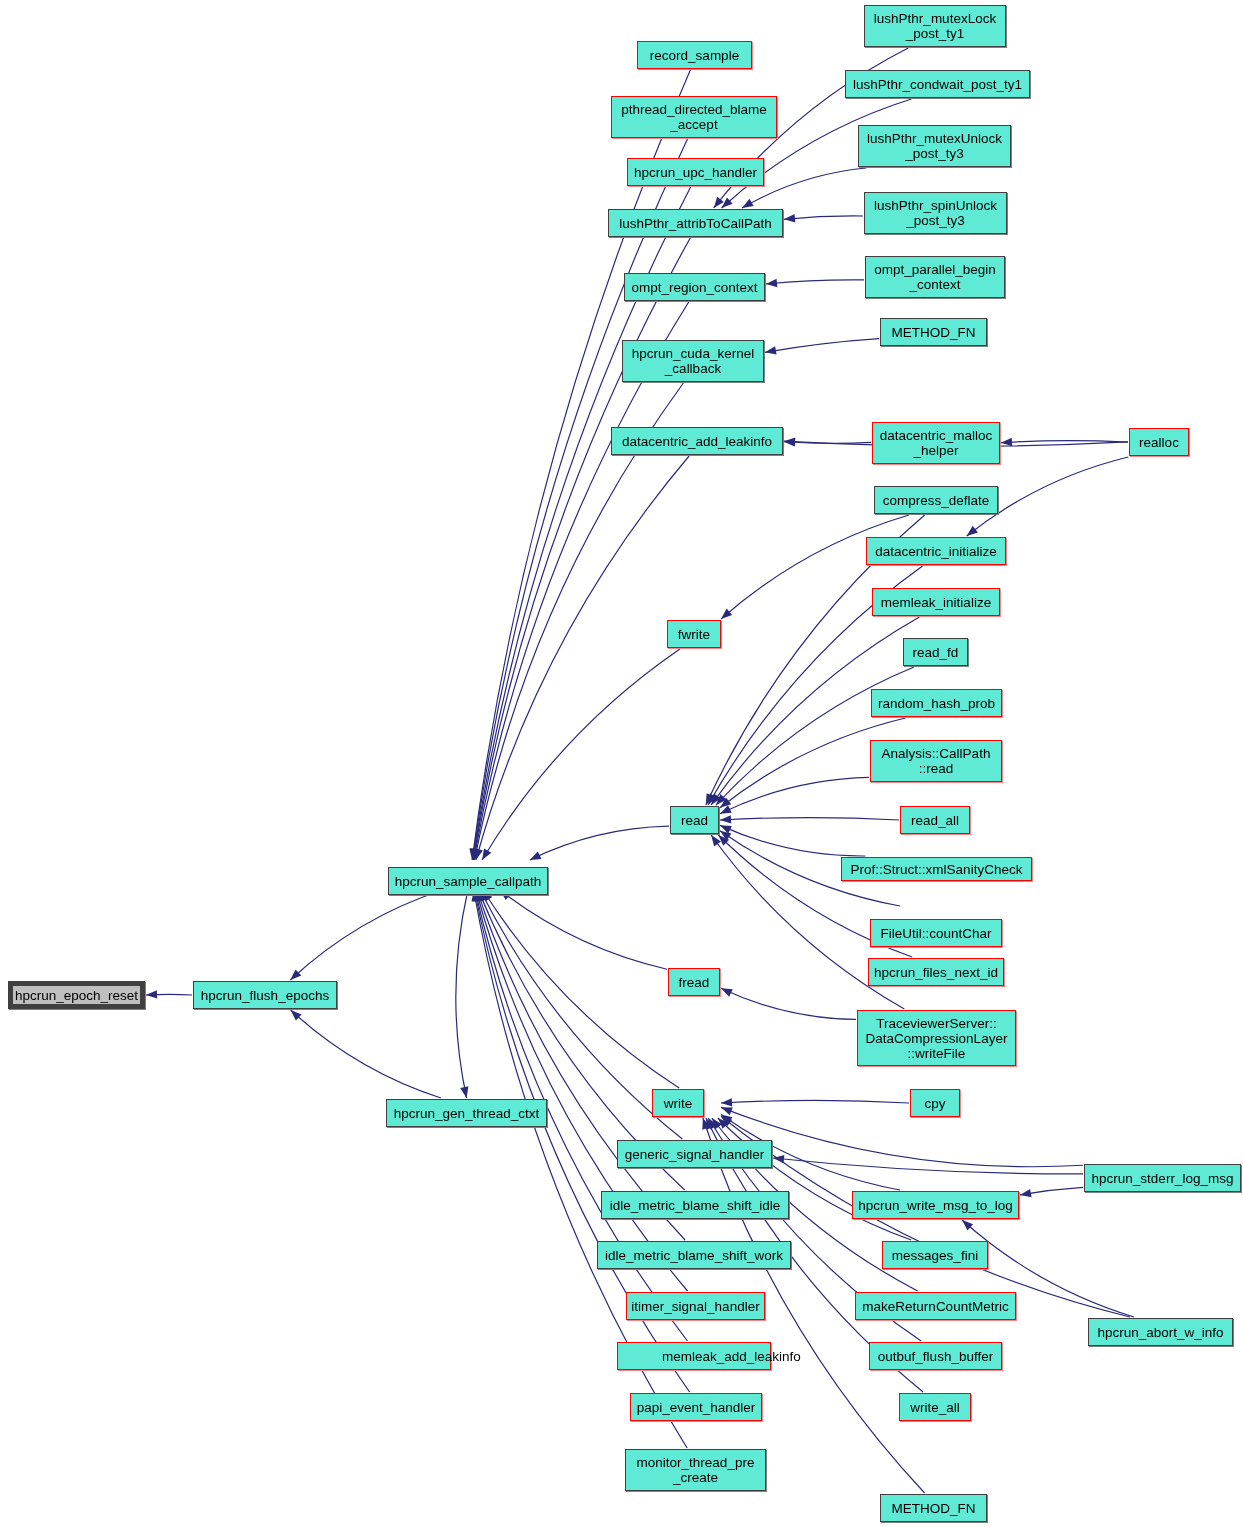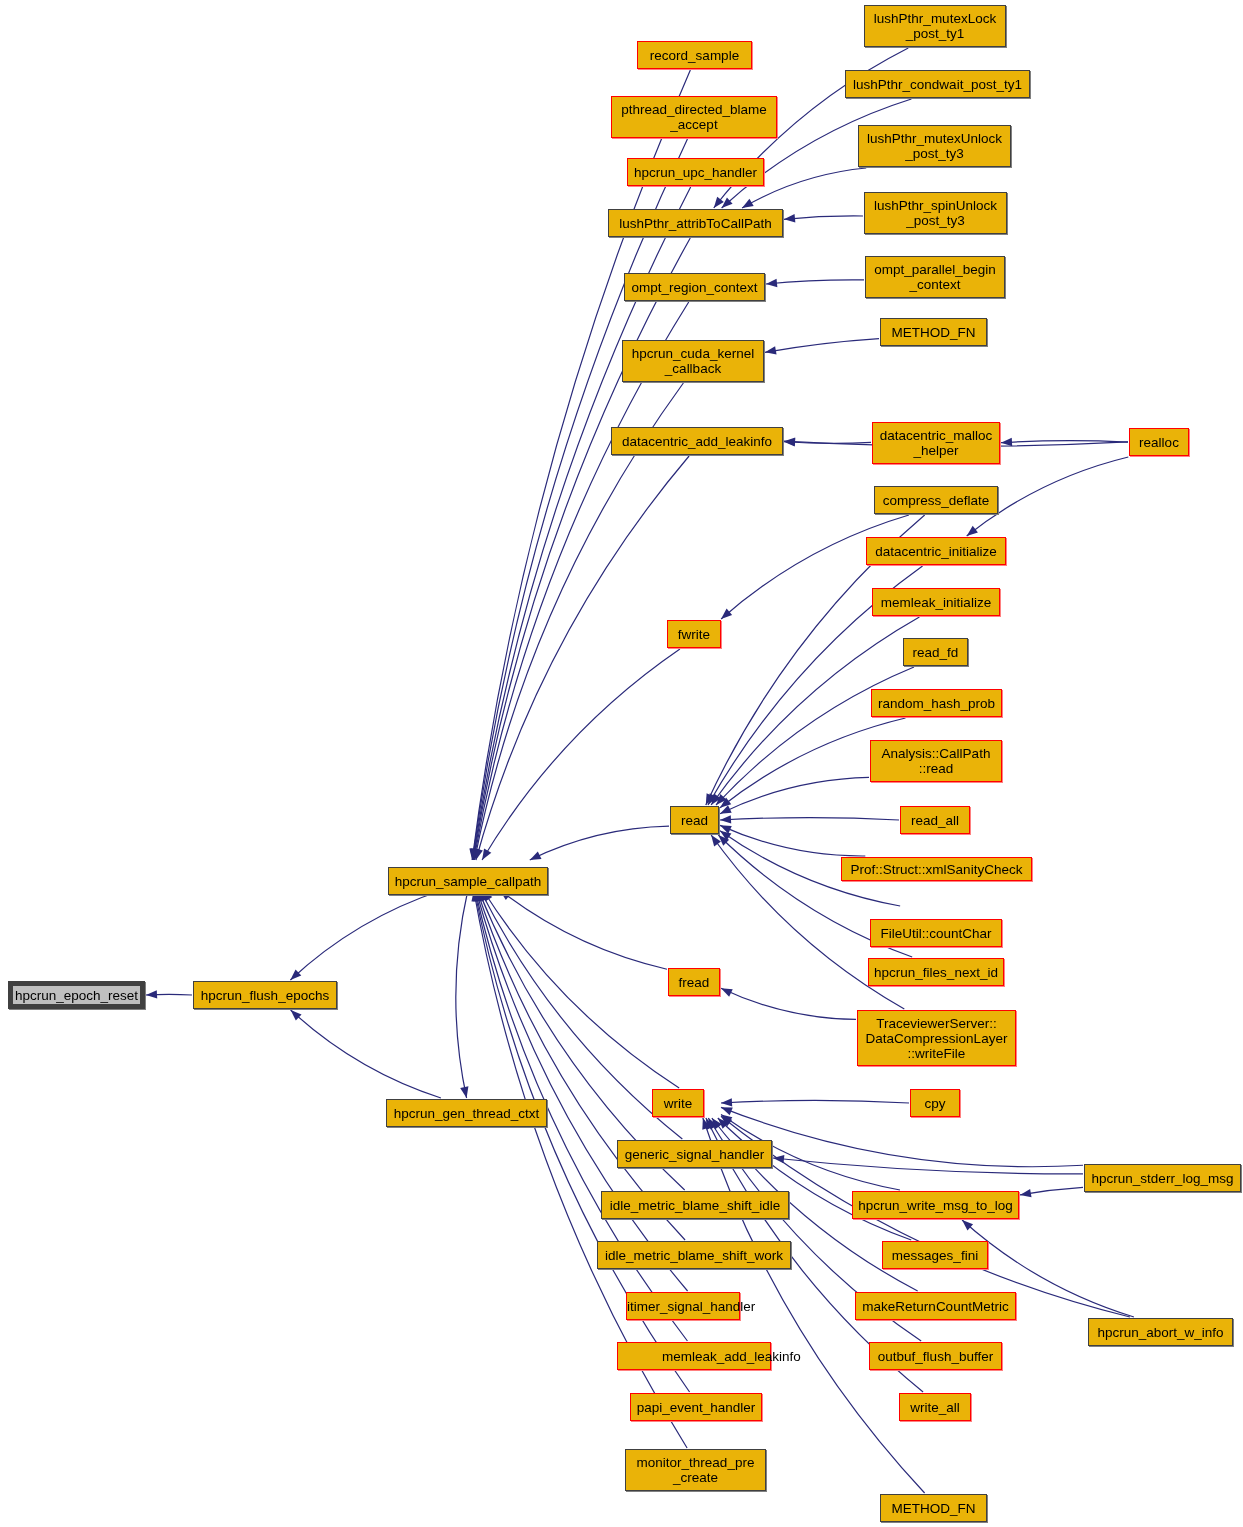--- a/index.html
+++ b/index.html
@@ -1,19 +1,19 @@
 <!DOCTYPE html>
 <html><head>
 <meta charset="utf-8">
 <style>
   html,body{margin:0;padding:0;background:#ffffff;}
   #canvas{position:relative;width:1243px;height:1527px;background:#fff;
           font-family:"Liberation Sans","DejaVu Sans",sans-serif;}
   svg.edges{position:absolute;left:0;top:0;width:1243px;height:1527px;overflow:visible;}
-  .node{position:absolute;box-sizing:border-box;background:#eab308;
+  .node{position:absolute;box-sizing:border-box;background:#5eead4;
         display:flex;align-items:center;justify-content:center;text-align:center;
         font-size:13.5px;line-height:15px;color:#000000;white-space:pre;}
   .node.black{border:1px solid #404040;box-shadow:1px 1px 0 0 #808080;}
   .node.red{border:1px solid #ff0000;box-shadow:1px 1px 0 0 #ff8080;}
   .node.root{border:5px solid #404040;background:#bfbfbf;box-shadow:1px 1px 0 0 #808080;}
   .node span{display:block;width:100%;}
 </style>
 </head>
 <body>
 
@@ -148,21 +148,21 @@
       <div class="node black" style="left: 670px; top: 806px; width: 49px; height: 28px;"><span>read</span></div>
       <div class="node black" style="left: 388px; top: 861px; width: 160px; height: 28px; margin-top: 6px;"><span>hpcrun_sample_callpath</span></div>
       <div class="node root" style="left: 8px; top: 981px; width: 137px; height: 28px;"><span>hpcrun_epoch_reset</span></div>
       <div class="node black" style="left: 193px; top: 981px; width: 144px; height: 28px;"><span>hpcrun_flush_epochs</span></div>
       <div class="node red" style="left: 668px; top: 968px; width: 52px; height: 28px;"><span>fread</span></div>
       <div class="node red" style="left: 652px; top: 1089px; width: 52px; height: 28px;"><span>write</span></div>
       <div class="node black" style="left: 386px; top: 1099px; width: 161px; height: 28px;"><span>hpcrun_gen_thread_ctxt</span></div>
       <div class="node black" style="left: 617px; top: 1140px; width: 155px; height: 28px;"><span>generic_signal_handler</span></div>
       <div class="node black" style="left: 601px; top: 1191px; width: 188px; height: 28px;"><span>idle_metric_blame_shift_idle</span></div>
       <div class="node black" style="left: 597px; top: 1241px; width: 194px; height: 28px;"><span>idle_metric_blame_shift_work</span></div>
-      <div class="node red" style="left: 626px; top: 1292px; width: 114px; height: 28px;"><span>itimer_signal_handler</span></div>
+      <div class="node red" style="left: 626px; top: 1292px; width: 139px; height: 28px;"><span>itimer_signal_handler</span></div>
       <div class="node red" style="left: 617px; top: 1342px; width: 154px; height: 28px; padding-left: 44px;"><span>memleak_add_leakinfo</span></div>
       <div class="node red" style="left: 630px; top: 1393px; width: 132px; height: 28px;"><span>papi_event_handler</span></div>
       <div class="node black" style="left: 625px; top: 1449px; width: 141px; height: 42px;"><span>monitor_thread_pre
 _create</span></div>
       <div class="node black" style="left: 864px; top: 5px; width: 142px; height: 42px;"><span>lushPthr_mutexLock
 _post_ty1</span></div>
       <div class="node black" style="left: 845px; top: 70px; width: 185px; height: 28px;"><span>lushPthr_condwait_post_ty1</span></div>
       <div class="node black" style="left: 858px; top: 125px; width: 153px; height: 42px;"><span>lushPthr_mutexUnlock
 _post_ty3</span></div>
       <div class="node black" style="left: 864px; top: 192px; width: 143px; height: 42px;"><span>lushPthr_spinUnlock

